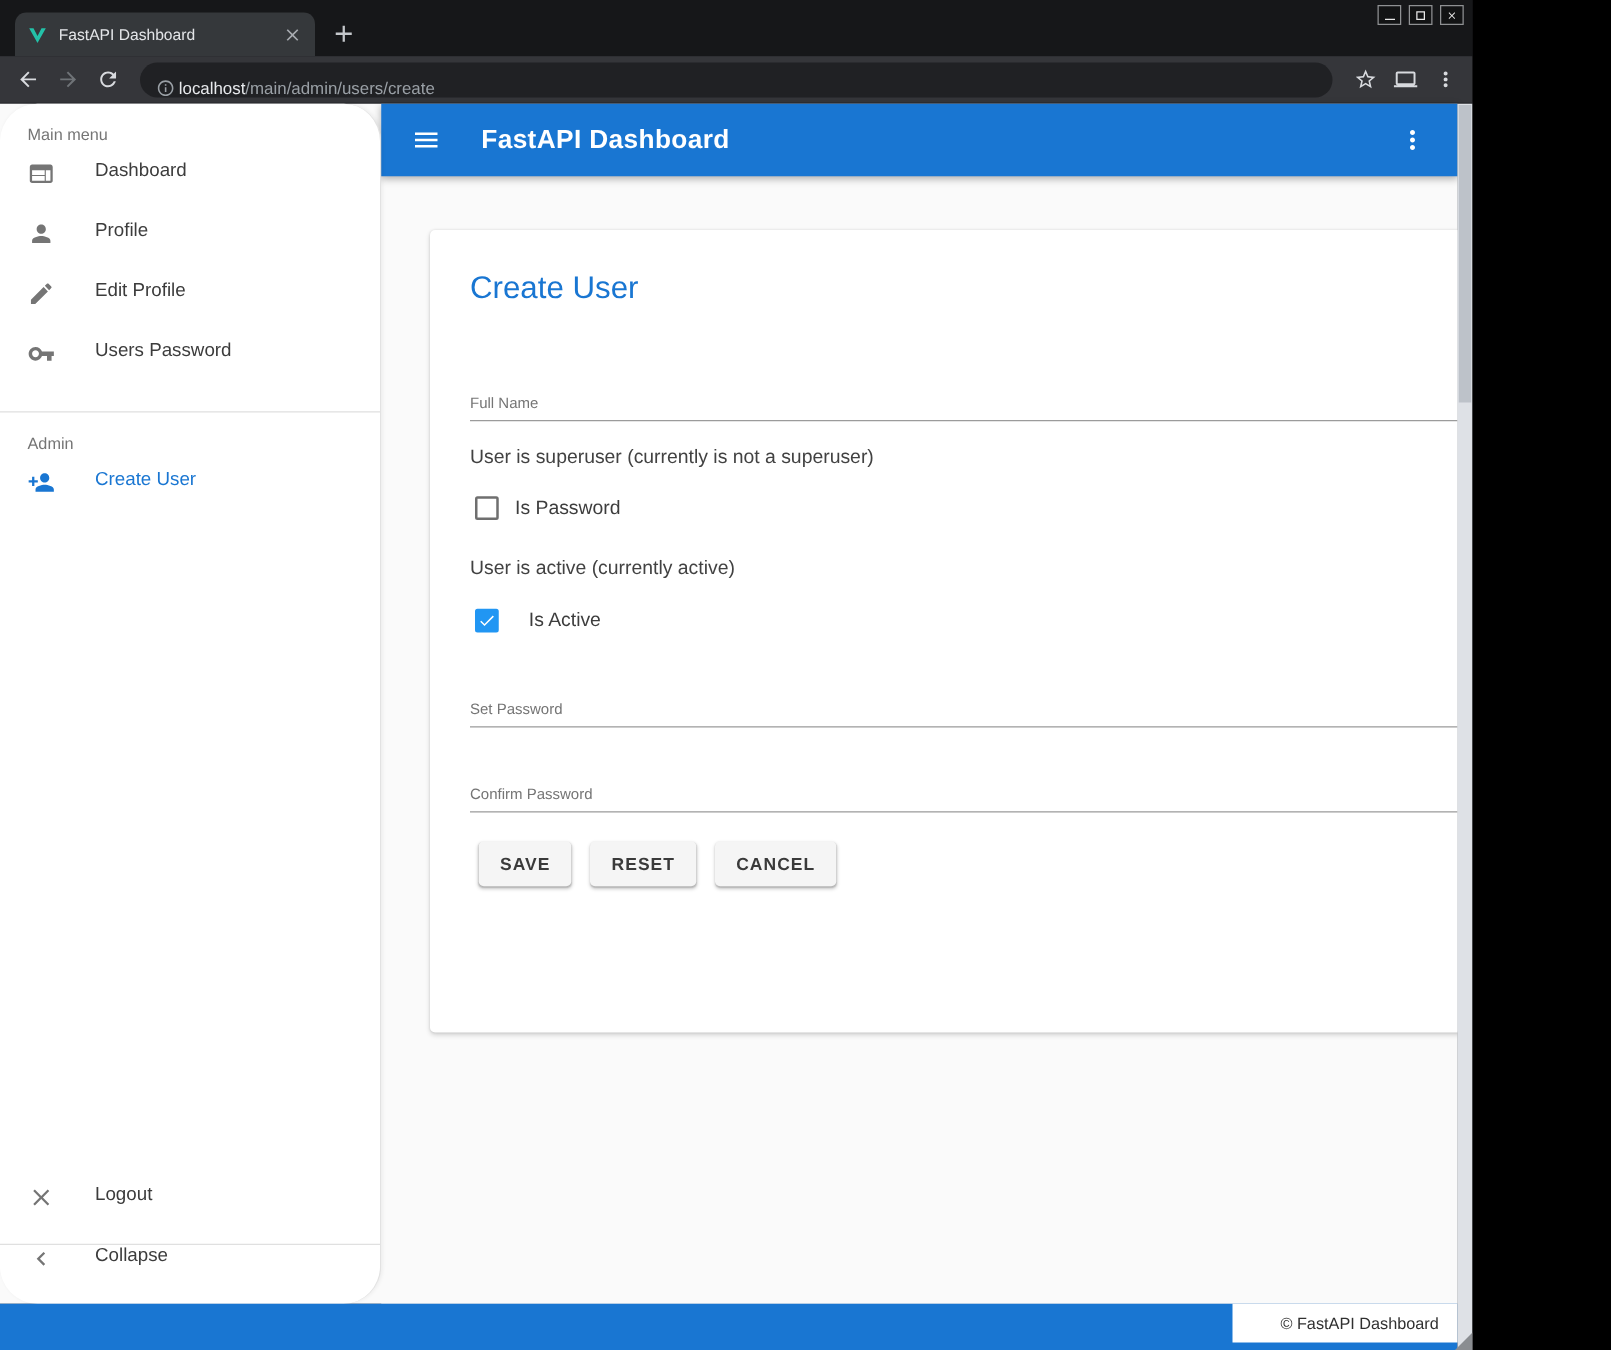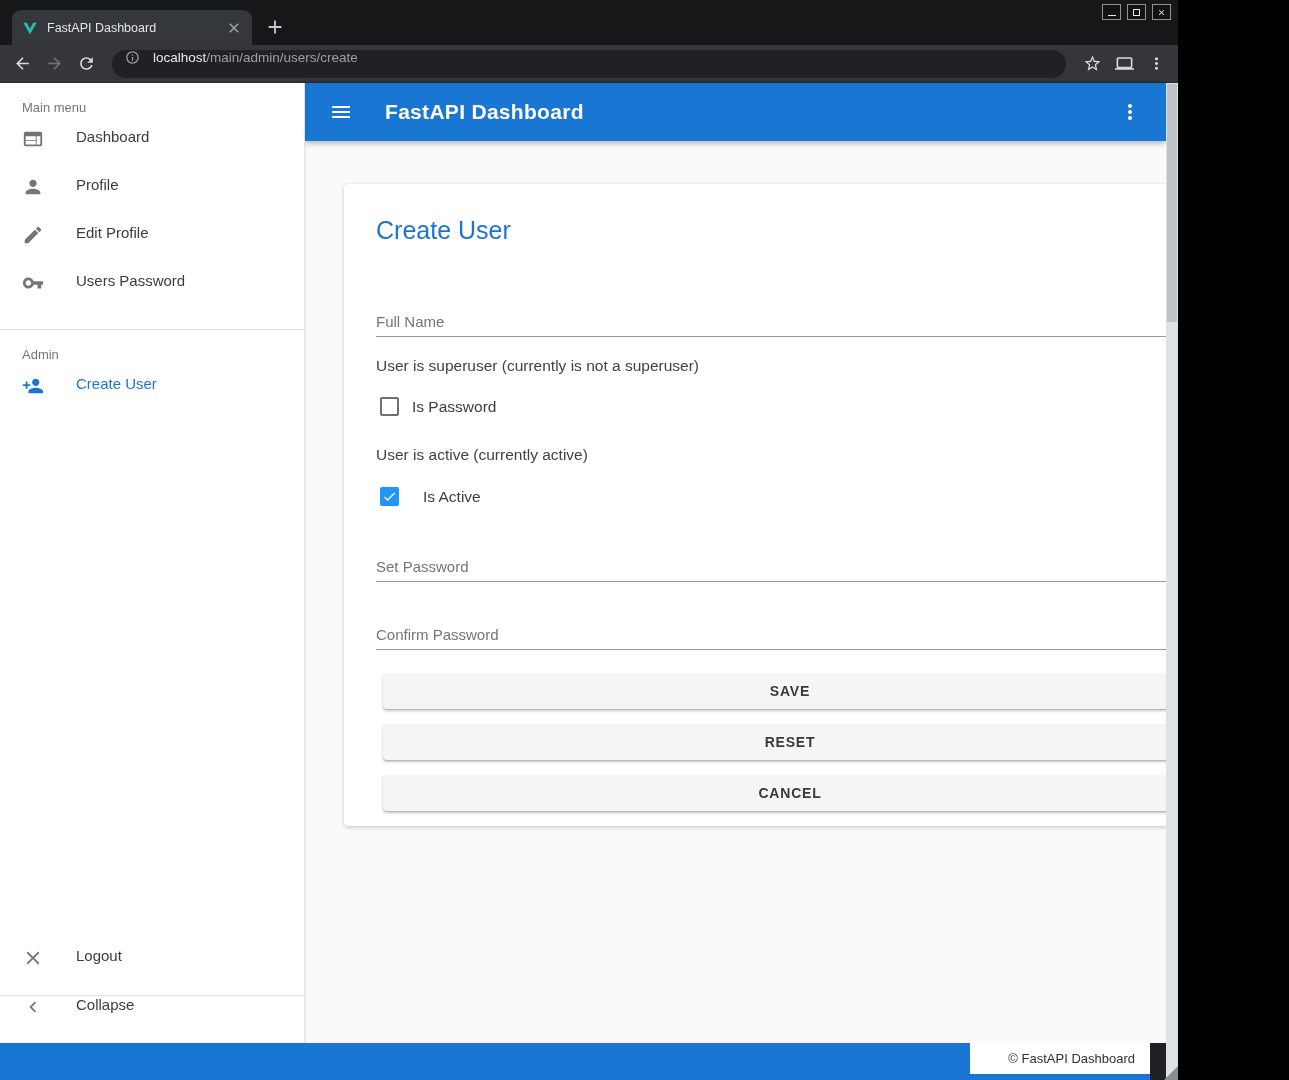--- a/index.html
+++ b/index.html
@@ -20,33 +20,33 @@
              align-items:center; justify-content:center; cursor:pointer; }
   .win-btn .min-glyph { width:8px; height:1px; background:#e8e8e8; margin-top:6px; }
   .win-btn .max-glyph { width:7px; height:7px; border:1px solid #e8e8e8; }
   .win-btn svg { width:9px; height:9px; fill:#e8e8e8; }
 
   .toolbar { position:absolute; top:45px; left:0; right:0; height:38px; background:#35363a;
              display:flex; align-items:center; padding:0 10px; gap:8px; border-bottom:1px solid #28292c; }
   .tool-icon { width:24px; height:24px; display:flex; align-items:center; justify-content:center; cursor:pointer; }
   .tool-icon svg { width:19px; height:19px; fill:#d8dade; }
   .tool-icon.disabled svg { fill:#6f7377; }
-  .urlbar { flex:1; height:28px; background:#202124; border-radius:14px; display:flex; align-items:flex-start;
-            padding:0 13px; gap:13px; margin:0 6px; cursor:text; }
+  .urlbar { flex:1; height:28px; background:#202124; border-radius:14px; display:flex; align-items:flex-end;
+            padding:0 13px; gap:3px; margin:0 6px; cursor:text; }
   .urlbar svg { width:15px; height:15px; fill:#9aa0a6; flex:0 0 auto; }
   .url-text { font-size:13.5px; white-space:nowrap; }
   .url-host { color:#e8eaed; }
   .url-path { color:#9aa0a6; }
 
   
   .app { position:absolute; top:83px; left:0; right:12px; bottom:37px; display:flex; background:#fafafa; }
 
   
   .sidebar { width:305px; background:#ffffff; border-right:1px solid #e2e2e2; display:flex;
-             flex-direction:column; position:relative; z-index:3; box-shadow:1px 0 3px rgba(0,0,0,0.05); }
+             flex-direction:column; position:relative; z-index:3; box-shadow:1px 0 3px rgba(0,0,0,0.05);border-radius:30px; }
   .subheader { color:#757575; font-size:13px; padding:17px 22px 13px; }
   .nav-item { display:flex; height:48px; padding:0 16px 0 22px; gap:32px;
               color:#3c3c3c; font-size:15px; cursor:pointer; }
   .nav-item svg { width:22px; height:22px; fill:#757575; flex:0 0 auto; }
   .nav-item.active { color:#1976d2; }
   .nav-item.active svg { fill:#1976d2; }
   .divider { height:1px; background:#e0e0e0; }
   .sidebar-bottom { margin-top:auto; }
 
   
@@ -58,21 +58,21 @@
   .appbar-title { color:#ffffff; font-size:21px; font-weight:bold; letter-spacing:0.3px; margin-left:26px; }
   .appbar-spacer { flex:1; }
 
   .content { flex:1; position:relative; background:#fafafa; overflow:hidden; }
   .card { position:absolute; left:39px; top:43px; width:885px; height:642px; background:#ffffff;
           border-radius:4px; box-shadow:0 2px 4px rgba(0,0,0,0.16), 0 0 2px rgba(0,0,0,0.10);
           padding:32px; overflow:hidden; }
   .card-title { color:#1976d2; font-size:25px; font-weight:400; }
 
   .field { display:block; }
-  .field input { width:100%; font-size:15px; color:#000000; border:0; outline:none; background:transparent;
+  .field input { width:100%; font-size:12px; color:#000000; border:0; outline:none; background:transparent;
                  border-bottom:1px solid #9b9b9b; padding:0 0 0; height:30px; }
   .field input::placeholder { color:#757575; opacity:1; }
 
   .hint { font-size:15.5px; color:#424242; }
 
   .check-row { display:flex; align-items:center; gap:13px; margin-left:4px; cursor:pointer; }
   .checkbox { width:19px; height:19px; border:2px solid #6f6f6f; border-radius:2px; display:flex;
               align-items:center; justify-content:center; background:#fff; }
   .checkbox .check-icon { display:none; width:15px; height:15px; fill:#ffffff; }
   .checkbox.checked { background:#2196f3; border-color:#2196f3; }
@@ -86,24 +86,24 @@
 
   .mt-title { margin-top:0; }
   .mt-f1 { margin-top:62px; }
   .mt-f2 { margin-top:42px; }
   .mt-hint1 { margin-top:20px; }
   .mt-cb1 { margin-top:22px; }
   .mt-hint2 { margin-top:30px; }
   .mt-cb2 { margin-top:23px;gap:24px; }
   .mt-f3 { margin-top:46px; }
   .mt-f4 { margin-top:38px; }
-  .mt-btns { margin-top:23px;flex-direction:column; }
-
-  
-  .footer { position:absolute; left:0; right:28px; bottom:0; height:37px; background:#1976d2; z-index:4; }
+  .mt-btns { margin-top:23px; }
+
+  
+  .footer { position:absolute; left:0; right:12px; bottom:0; height:37px; background:#1976d2; z-index:4; }
   .footer-card { position:absolute; right:0; top:0; bottom:6px; width:180px; background:#ffffff;
                  display:flex; align-items:center; justify-content:flex-end; padding-right:15px; }
   .footer-text { font-size:13px; color:#303030; }
 
   
   .scrollbar { position:absolute; top:83px; right:0; width:12px; bottom:0; background:#dee1e6; z-index:5; }
   .scroll-thumb { position:absolute; top:1px; left:1px; width:10px; height:238px; background:#bdc2c9;
                   border-radius:0; cursor:pointer; }
   .resize-grip { position:absolute; right:0; bottom:0; width:0; height:0;
                  border-left:14px solid transparent; border-bottom:14px solid #8a8d91; z-index:6; }

